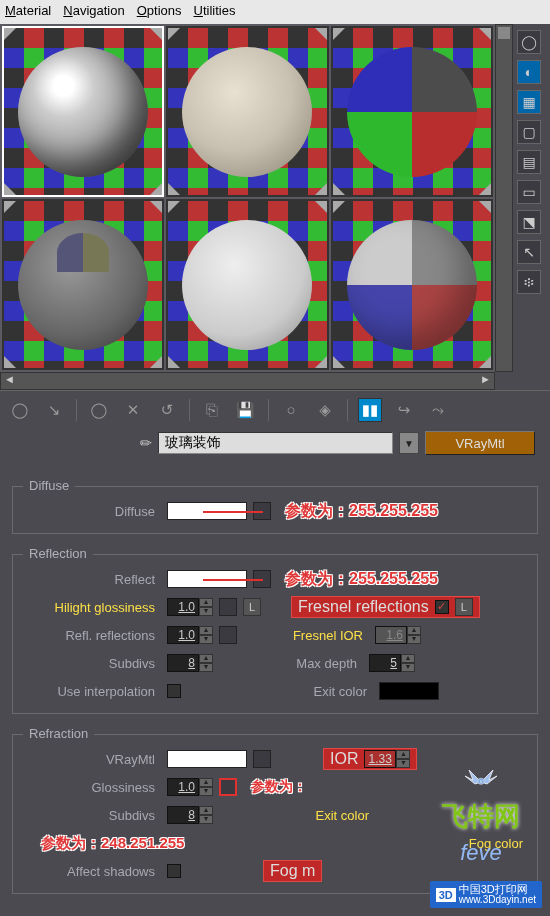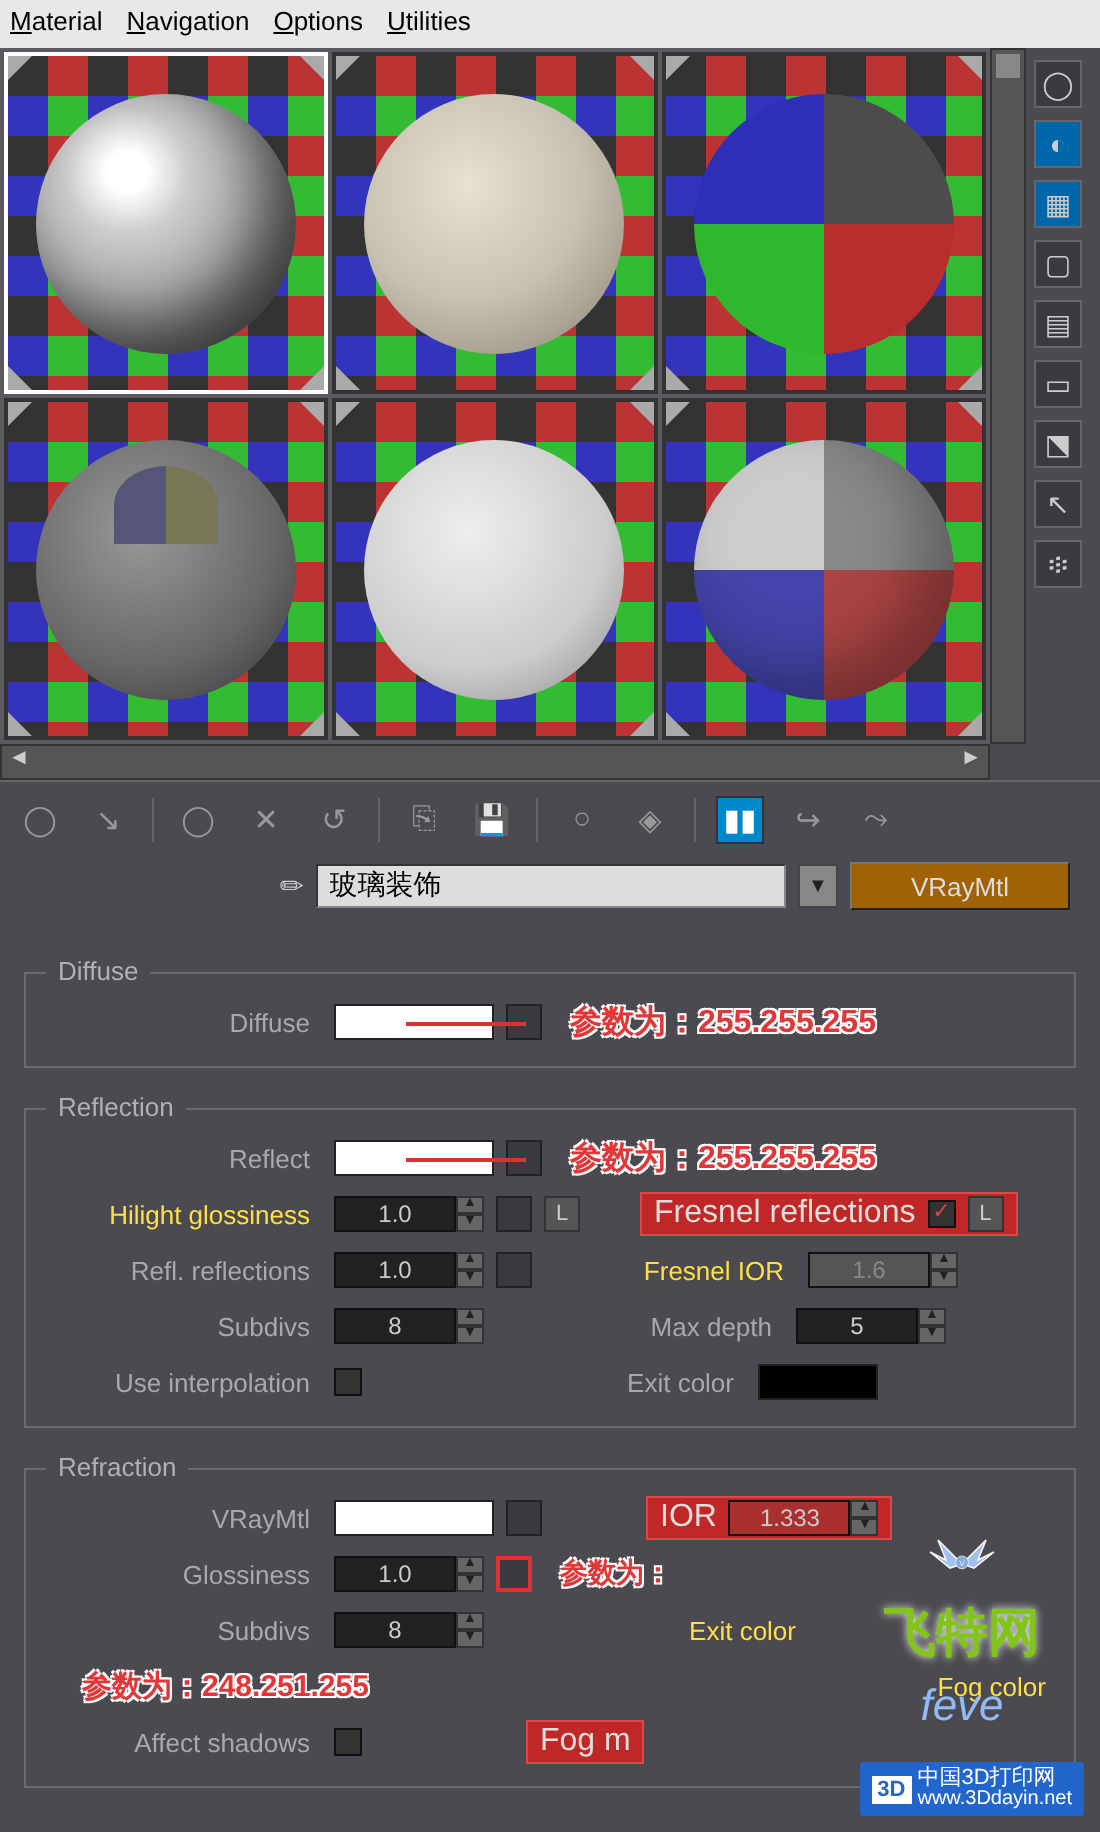--- a/index.html
+++ b/index.html
@@ -42,21 +42,21 @@
 .drop-btn { width:20px;height:22px;background:#888;border:1px solid #444;display:flex;align-items:center;justify-content:center;color:#222;font-size:10px;}
 .type-btn { width:110px;height:24px;background:#a16207;border:1px outset #777;color:#ddd;font-size:13px;display:flex;align-items:center;justify-content:center;}
 .params { padding:8px 12px; color:#b0b0b8; font-size:13px; }
 .group { border:1px solid #6a6a70; margin:20px 0; padding:10px 8px 8px; position:relative; }
 .group-title { position:absolute; top:-9px; left:10px; background:#4a4a50; padding:0 6px; color:#b0b0b8; font-size:13px; }
 .row { display:flex; align-items:center; height:28px; gap:6px; }
 .label { width:140px; text-align:right; padding-right:6px; color:#a8a8b0; }
 .label.dim { color:#fde047; }
 .swatch { width:80px; height:18px; border:1px solid #222; }
 .spinner { display:flex; }
-.spinner input { width:61px; height:18px; background:#222; color:#ccc; border:1px solid #111; font-size:12px; padding:0 3px; text-align:center; }
+.spinner input { width:32px; height:18px; background:#222; color:#ccc; border:1px solid #111; font-size:12px; padding:0 3px; text-align:right;text-decoration:underline; }
 .spinner .arrows { width:14px; display:flex; flex-direction:column; }
 .spinner .arrows div { height:9px; background:#666; border:1px solid #333; font-size:7px; color:#222; line-height:6px; text-align:center;}
 .mapslot { width:18px;height:18px;background:#3a3a40;border:1px solid #222;}
 .chk { width:14px;height:14px;background:#333;border:1px solid #111;}
 .chk.on::after{content:'✓';color:#d44;font-size:11px;display:block;line-height:11px;text-align:center;}
 .redcall { color:#e03838; font-weight:bold; font-size:16px; text-shadow:1px 1px 0 #fff,-1px -1px 0 #fff,1px -1px 0 #fff,-1px 1px 0 #fff; margin-left:8px; }
 .redline { height:2px; background:#e03030; }
 .redbox { background:#c02828; border:1px solid #e04848; padding:2px 6px; display:flex; align-items:center; gap:6px; height:22px; }
 .redbox span { color:#ddd; font-size:16px; }
 .btn-sm { width:18px;height:18px;background:#555;border:1px solid #333;color:#ccc;font-size:11px;display:flex;align-items:center;justify-content:center;}

